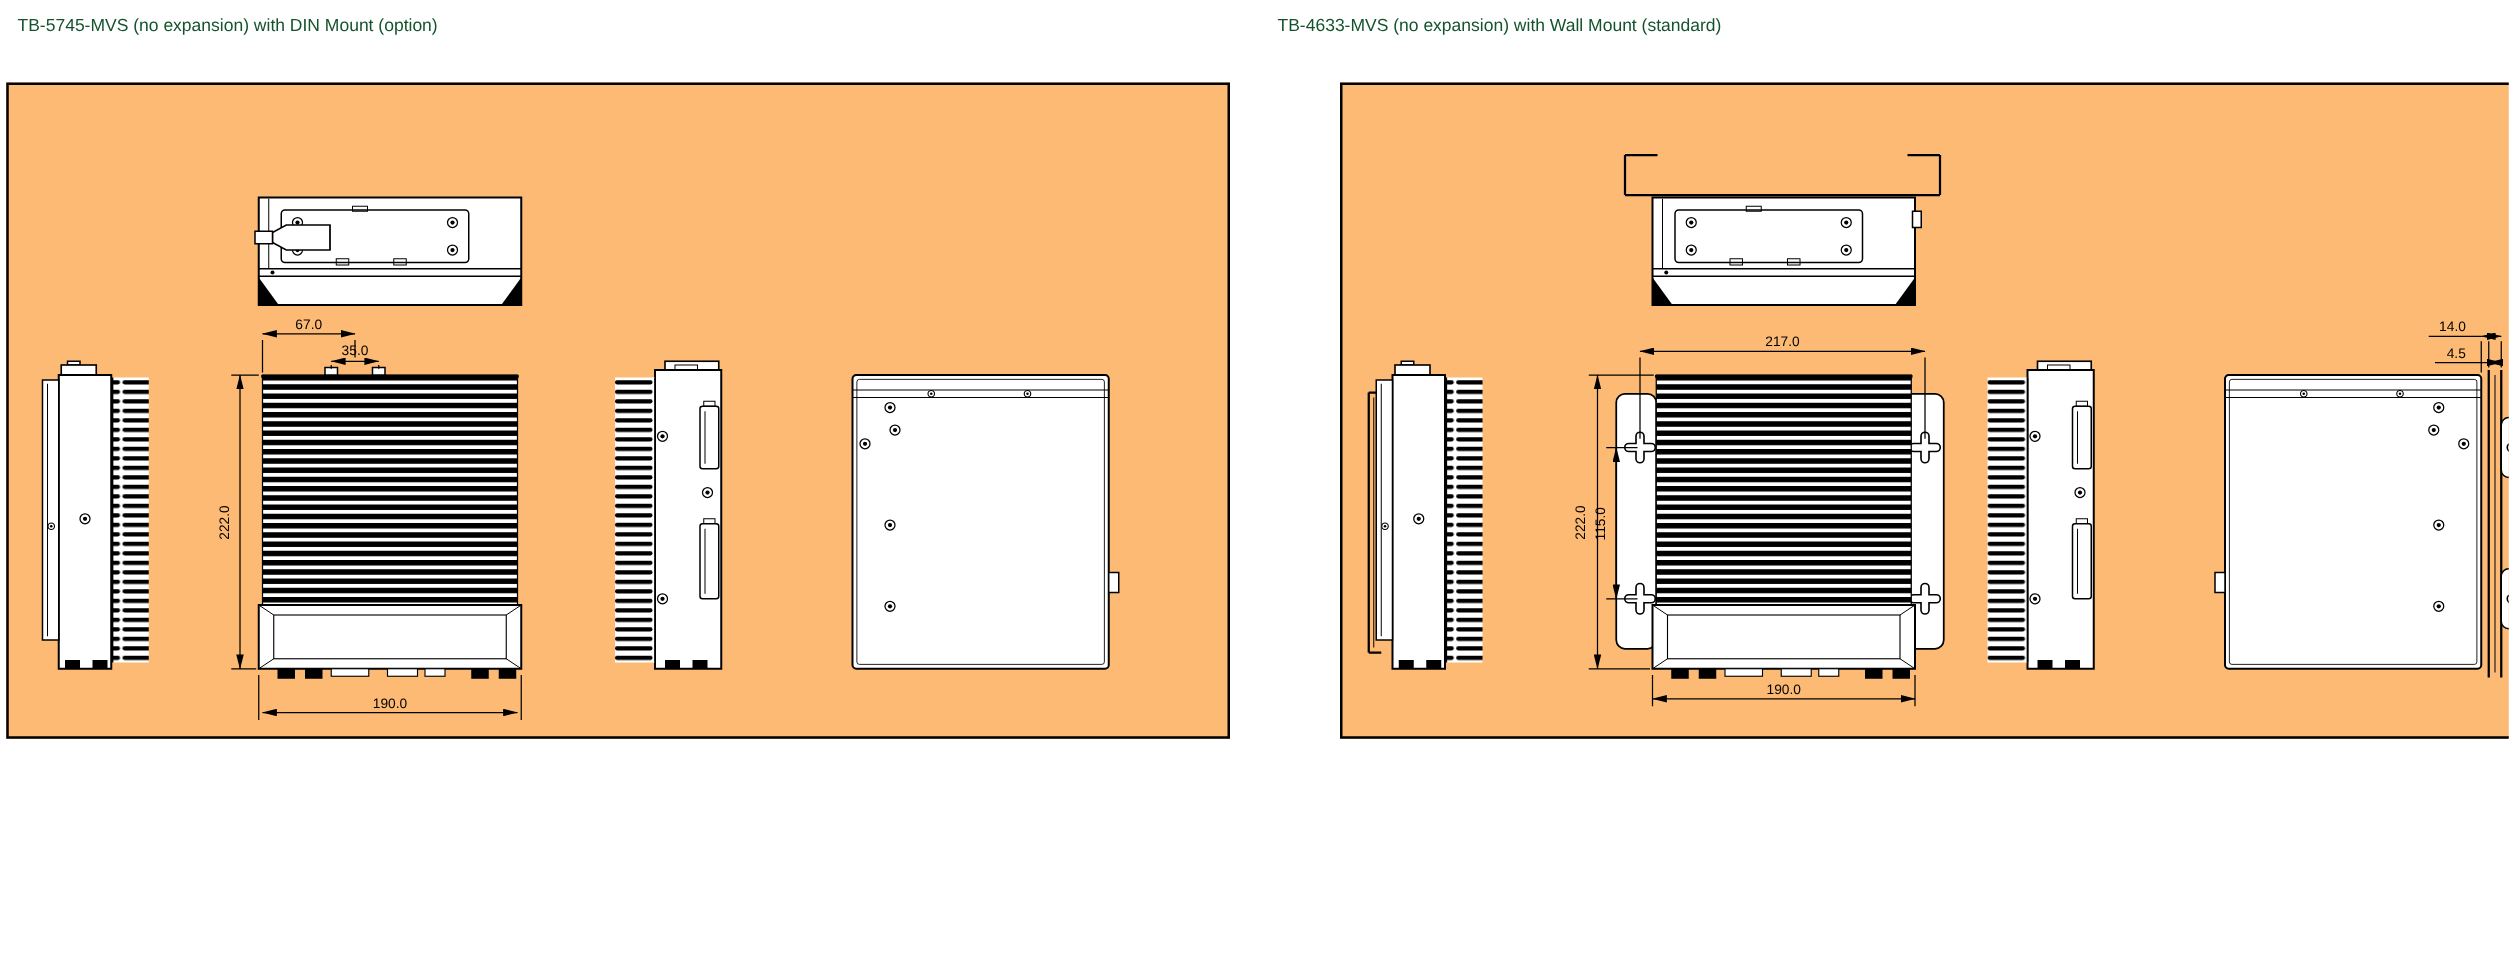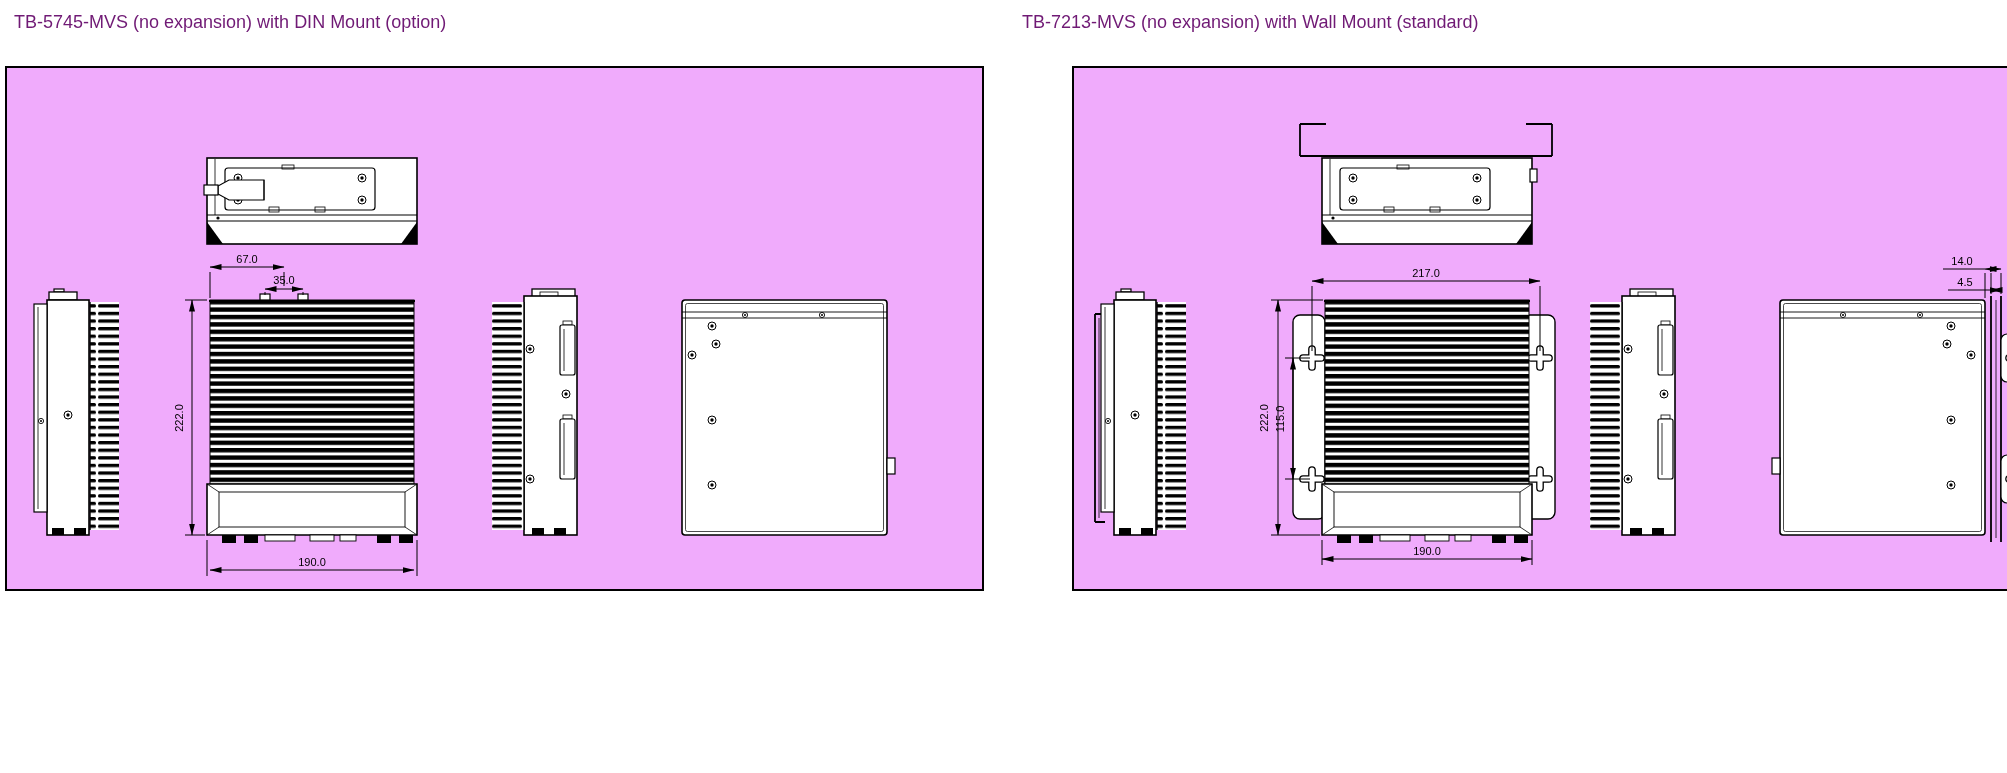--- a/index.html
+++ b/index.html
@@ -1,20 +1,20 @@
 <!DOCTYPE html>
 <html><head>
 <meta charset="utf-8">
 <style>
   html,body{margin:0;padding:0;background:#fff;}
   body{width:2007px;height:773px;position:relative;font-family:"Liberation Sans",sans-serif;overflow:hidden;}
-  .title{position:absolute;top:12px;font-size:18px;color:#701a75;white-space:nowrap;}
+  .title{position:absolute;top:12px;font-size:14px;color:#14532d;white-space:nowrap;}
   .title.left{left:14px;}
   .title.right{left:1022px;}
-  .frame{position:absolute;top:66px;height:521px;border:2px solid #000;background:#f0abfc;}
+  .frame{position:absolute;top:66px;height:521px;border:2px solid #000;background:#fdba74;}
   .frame.left{left:5px;width:975px;}
   .frame.right{left:1072px;width:984px;}
   svg.panel{position:absolute;left:0;top:0;}
   text.dim{font:11px "Liberation Sans",sans-serif;fill:#000;}
   .s07{stroke:#000;stroke-width:.7;fill:none}
   .s08{stroke:#000;stroke-width:.8;fill:none}
   .s09{stroke:#000;stroke-width:.9;fill:#fff}
   .s12{stroke:#000;stroke-width:1.2;fill:#fff}
   .s13{stroke:#000;stroke-width:1.3;fill:#fff}
   .s14{stroke:#000;stroke-width:1.4;fill:#fff}
@@ -212,21 +212,21 @@
       <rect class="sm" x="131" y="52" width="16" height="1.5"></rect>
         <rect class="sm" x="156" y="52" width="16" height="1.5"></rect>
       <rect class="sm" x="98" y="53.5" width="18" height="1.5"></rect>
         <rect class="sm" x="174" y="55" width="12" height="1.5"></rect>
       <rect class="sm" x="28" y="54.5" width="22" height="1.5"></rect>
     </g>
   </defs>
 </svg>
 
 <div class="title left">TB-5745-MVS (no expansion) with DIN Mount (option)</div>
-<div class="title right">TB-7213-MVS (no expansion) with Wall Mount (standard)</div>
+<div class="title right">TB-4633-MVS (no expansion) with Wall Mount (standard)</div>
 
 <div class="frame left">
 <svg class="panel" width="975" height="521" viewBox="0 0 975 521">
   <g>
     <use href="#topview" x="200" y="90"></use>
     <path class="s12" d="M257 112 L222 112 L211 118 L211 126 L222 132 L257 132 Z"></path>
     <rect class="s12" x="197" y="117" width="14" height="10"></rect>
     <line class="s08" x1="257" y1="112" x2="257" y2="132"></line>
   </g>
   <g>

